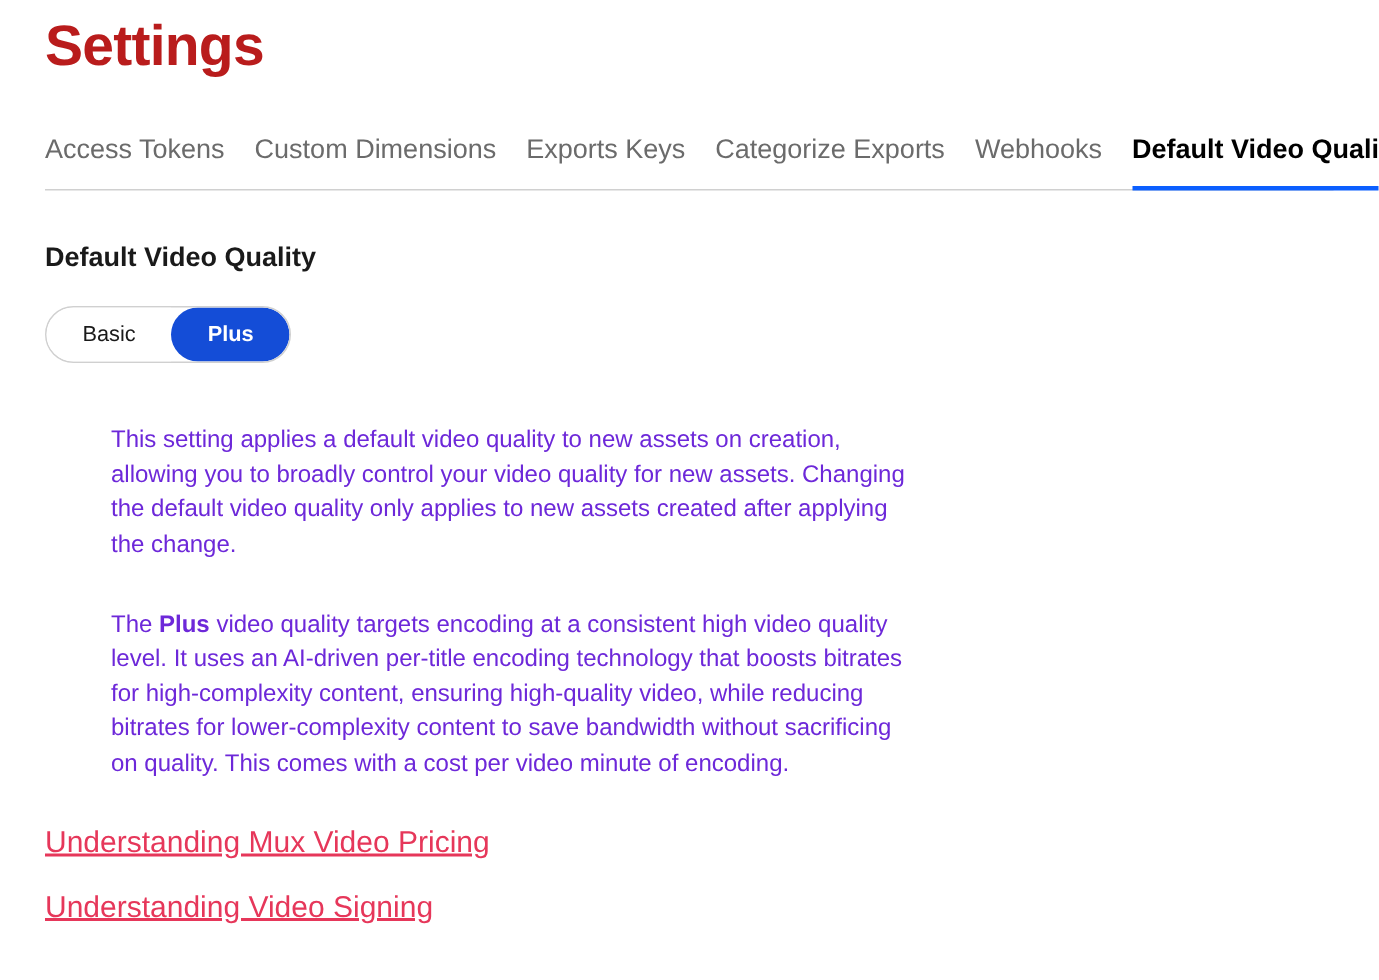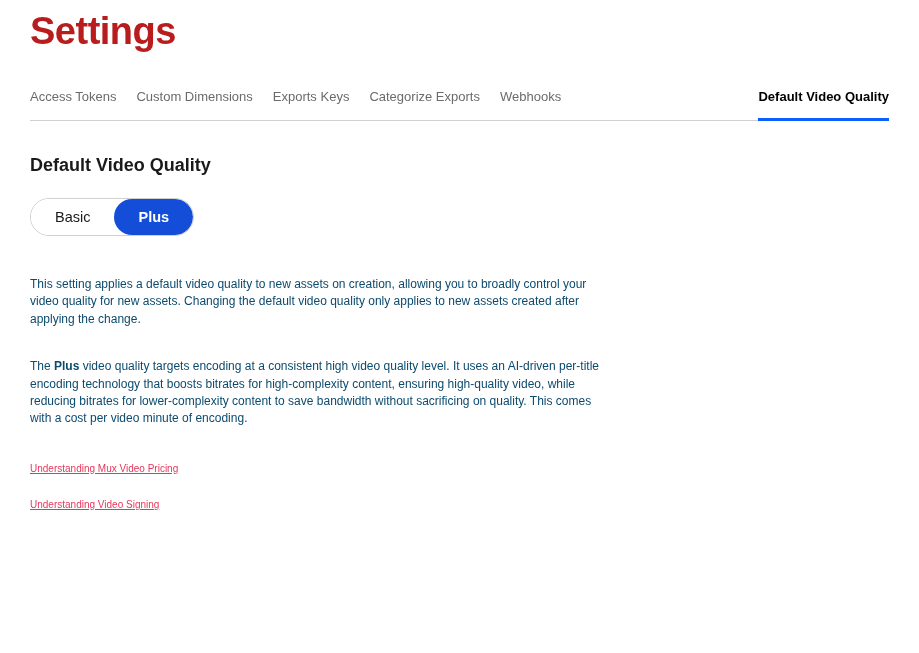--- a/index.html
+++ b/index.html
@@ -23,21 +23,21 @@
     }
     .tabs {
       display: flex;
       gap: 20px;
       border-bottom: 1px solid #d0d0d0;
       margin-bottom: 34px;
       align-items: flex-end;
     }
     .tab {
       padding: 0 0 14px 0;
-      font-size: 13px;
+      font-size: 18px;
       color: #6b6b6b;
       cursor: pointer;
       white-space: nowrap;
       border-bottom: 3px solid transparent;
       margin-bottom: -1px;
     }
     .tab.active {
       color: #000;
       font-weight: 700;
       border-bottom: 3px solid #0b5fff;
@@ -68,31 +68,32 @@
     .segmented-btn.selected {
       background: #144dd7;
       color: #fff;
       font-weight: 700;
       border-radius: 999px;
     }
     .content {
       max-width: 580px;
     }
     .para {
-      font-size: 12px;
+      font-size: 16px;
       line-height: 1.45;
-      color: #0c4a6e;
+      color: #6d28d9;
       margin-bottom: 30px;
+      margin-left: 44px;
     }
     .para .bold {
       font-weight: 700;
     }
     .link {
       display: inline-block;
-      font-size: 10px;
+      font-size: 20px;
       color: #e6375a;
       text-decoration: underline;
       cursor: pointer;
       margin-bottom: 20px;
     }
   </style>
 </head>
 <body>
 
 

